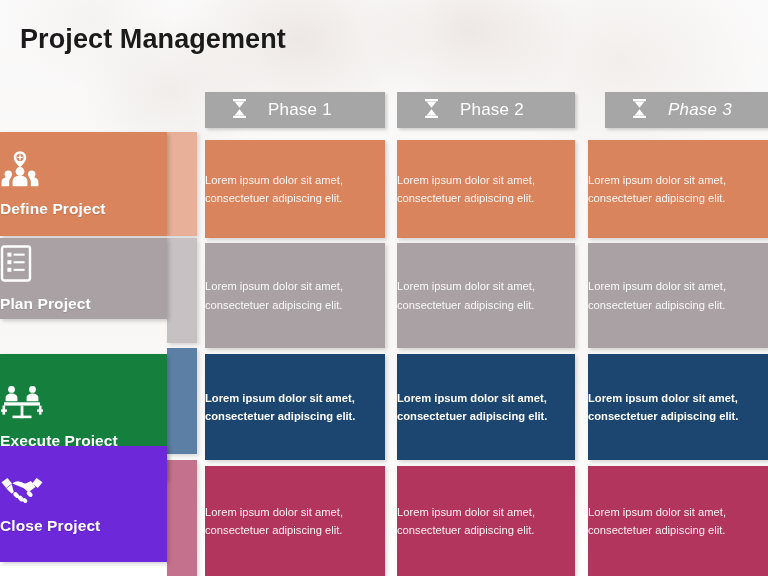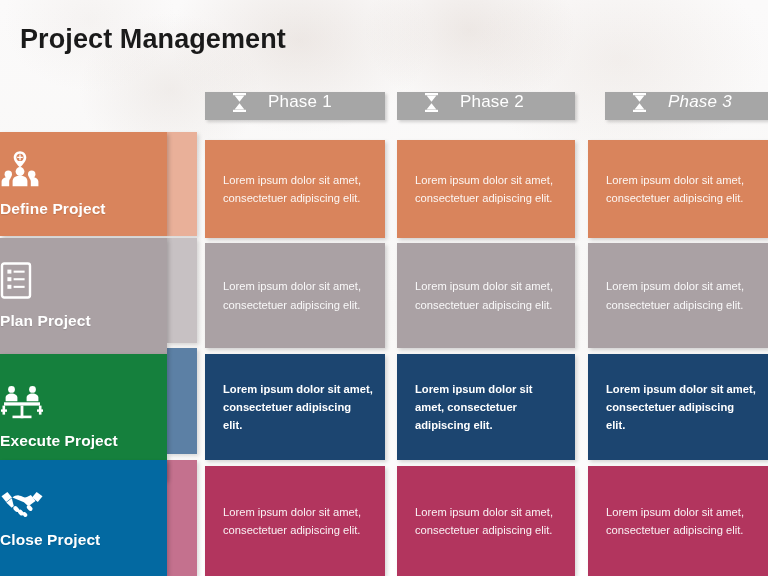--- a/index.html
+++ b/index.html
@@ -26,23 +26,23 @@
 
   
   #title{
     position:absolute; left:20px; top:24px;
     font-size:27px; font-weight:700; color:#1a1a1a;
     letter-spacing:.1px; white-space:nowrap;
   }
 
   
   .phase-head{
-    position:absolute; top:92px; height:28px;
+    position:absolute; top:92px; height:36px;
     background:#a6a6a6;
-    display:flex; align-items:flex-start;
+    display:flex; align-items:center;
     box-shadow:2px 2px 3px rgba(0,0,0,.17);
   }
   .phase-head .hg{ margin-left:26px; display:block; }
   .phase-head .ph-label{
     margin-left:20px; color:#ffffff; font-size:17px; font-weight:400;
     letter-spacing:.2px; white-space:nowrap;
   }
 
   
   .row-label{
@@ -68,21 +68,21 @@
 
   
   .cell{
     position:absolute;
     display:flex; align-items:center;
     box-shadow:2px 2px 4px rgba(0,0,0,.16);
   }
   .cell p{
     color:rgba(255,255,255,.93);
     font-size:11.2px; line-height:1.62;
-    padding-left:18px; padding-right:12px;
+    padding-right:12px;
     font-weight:400;
   }
   .cell.dark p{ color:#ffffff; font-weight:600; }
 </style>
 </head>
 <body>
 
 <div id="watermark"></div>
 
 <div id="slide">
@@ -143,21 +143,21 @@
     <p>Lorem ipsum dolor sit amet, consectetuer adipiscing elit.</p>
   </div>
   <div class="cell" style="left:397px;top:140px;width:178px;height:98px;background:#d9845c;">
     <p>Lorem ipsum dolor sit amet, consectetuer adipiscing elit.</p>
   </div>
   <div class="cell" style="left:588px;top:140px;width:180px;height:98px;background:#d9845c;">
     <p>Lorem ipsum dolor sit amet, consectetuer adipiscing elit.</p>
   </div>
 
   <div class="fold" style="top:238px;height:105px;background:#c7c1c3;"></div>
-  <div class="row-label" style="top:238px;height:116px;background:#aaa1a4;">
+  <div class="row-label" style="top:238px;height:81px;background:#aaa1a4;">
     <span class="ic">
       <svg width="32" height="37" viewBox="0 0 32 37" aria-hidden="true">
         <rect x="2" y="1.5" width="28" height="34" rx="2.2" fill="none" stroke="#fff" stroke-width="2.4"></rect>
         <rect x="7.4" y="7.6" width="4" height="4" fill="#fff"></rect>
         <rect x="13.6" y="8.6" width="11" height="2.1" fill="#fff"></rect>
         <rect x="7.4" y="15.2" width="4" height="4" fill="#fff"></rect>
         <rect x="13.6" y="16.2" width="11" height="2.1" fill="#fff"></rect>
         <rect x="7.4" y="22.8" width="4" height="4" fill="#fff"></rect>
         <rect x="13.6" y="23.8" width="11" height="2.1" fill="#fff"></rect>
       </svg>
@@ -197,21 +197,21 @@
     <p>Lorem ipsum dolor sit amet, consectetuer adipiscing elit.</p>
   </div>
   <div class="cell dark" style="left:397px;top:354px;width:178px;height:106px;background:#1c4570;">
     <p>Lorem ipsum dolor sit amet, consectetuer adipiscing elit.</p>
   </div>
   <div class="cell dark" style="left:588px;top:354px;width:180px;height:106px;background:#1c4570;">
     <p>Lorem ipsum dolor sit amet, consectetuer adipiscing elit.</p>
   </div>
 
   <div class="fold" style="top:460px;height:116px;background:#c4718e;"></div>
-  <div class="row-label" style="top:460px;height:116px;background:#0369a1;">
+  <div class="row-label" style="top:446px;height:116px;background:#6d28d9;">
     <span class="ic">
       <svg width="44" height="30" viewBox="0 0 44 30" aria-hidden="true">
         <path d="M1.5 8.3 7.4 4l4.6 5.6-5.8 4.3z" fill="#fff"></path>
         <path d="M42.5 8.3 36.6 4 32 9.6l5.8 4.3z" fill="#fff"></path>
         <path d="M12.4 9.6c1.9-1.5 4.1-2.4 6.3-2.2 1.6.14 3.2.9 4.6 1.6 1.2.6 2.4.5 3.6-.1l4-2 4.6 6-6.1 4.6c-.7.5-1.6.45-2.2-.15l-3.3-3" fill="#fff"></path>
         <path d="M11.8 10.2 6.3 14.4l5.4 5.3 2.1-1.8z" fill="#fff"></path>
         <path d="M14 18.6c.9-.8 2.2-.75 3 .1l1.6 1.7c.85.9.8 2.3-.1 3.1-.9.8-2.3.75-3.1-.15l-1.55-1.7c-.8-.9-.75-2.25.15-3.05z" fill="#fff"></path>
         <path d="M18.6 22.1c.9-.8 2.25-.75 3.05.15l1.6 1.75c.8.9.75 2.25-.15 3.05-.9.8-2.25.75-3.05-.15l-1.6-1.75c-.8-.9-.75-2.25.15-3.05z" fill="#fff"></path>
         <path d="M23.2 24.6c.8-.7 2-.65 2.7.15l1 1.1c.7.8.65 2-.15 2.7-.8.7-2 .65-2.7-.15l-1-1.1c-.7-.8-.65-2 .15-2.7z" fill="#fff"></path>
         <path d="M27.4 17.5c.9-.8 2.25-.75 3.05.15l1.6 1.75c.8.9.75 2.25-.15 3.05-.9.8-2.25.75-3.05-.15l-1.6-1.75c-.8-.9-.75-2.25.15-3.05z" fill="#fff"></path>

